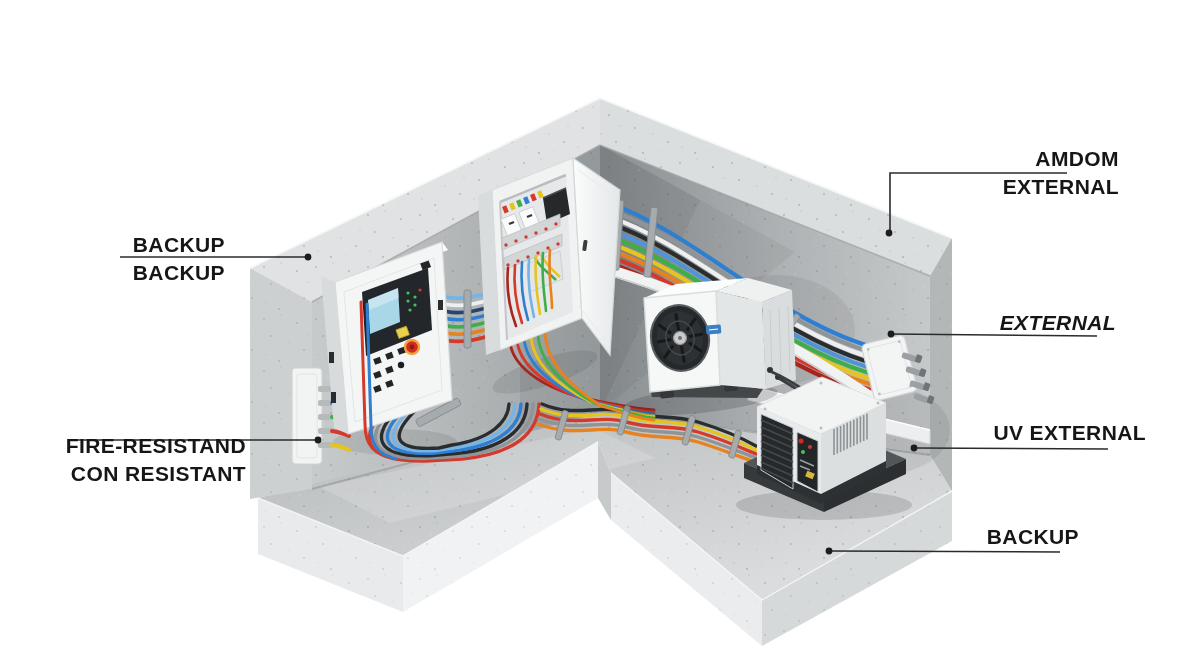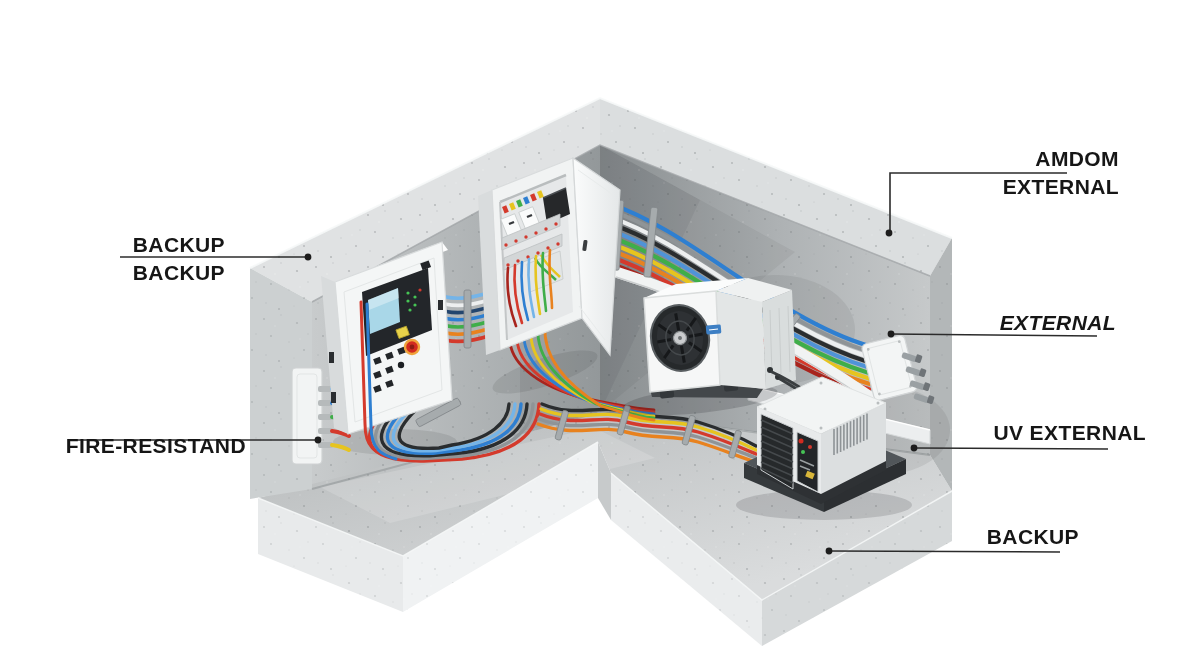--- a/index.html
+++ b/index.html
@@ -370,20 +370,21 @@
     <circle cx="829" cy="551" r="3.4"></circle>
   </g>
 </svg>
 
 <div class="callout" style="left:85px;top:231px;width:140px;">
   <span>BACKUP</span>
   <span>BACKUP</span>
 </div>
 <div class="callout" style="left:46px;top:432px;width:200px;">
   <span>FIRE-RESISTAND</span>
+  <span>CON RESISTANT</span>
 </div>
 <div class="callout" style="left:934px;top:145px;width:185px;">
   <span>AMDOM</span>
   <span>EXTERNAL</span>
 </div>
 <div class="callout" style="left:936px;top:309px;width:180px;font-style:italic;">
   <span>EXTERNAL</span>
 </div>
 <div class="callout" style="left:946px;top:419px;width:200px;">
   <span>UV EXTERNAL</span>

